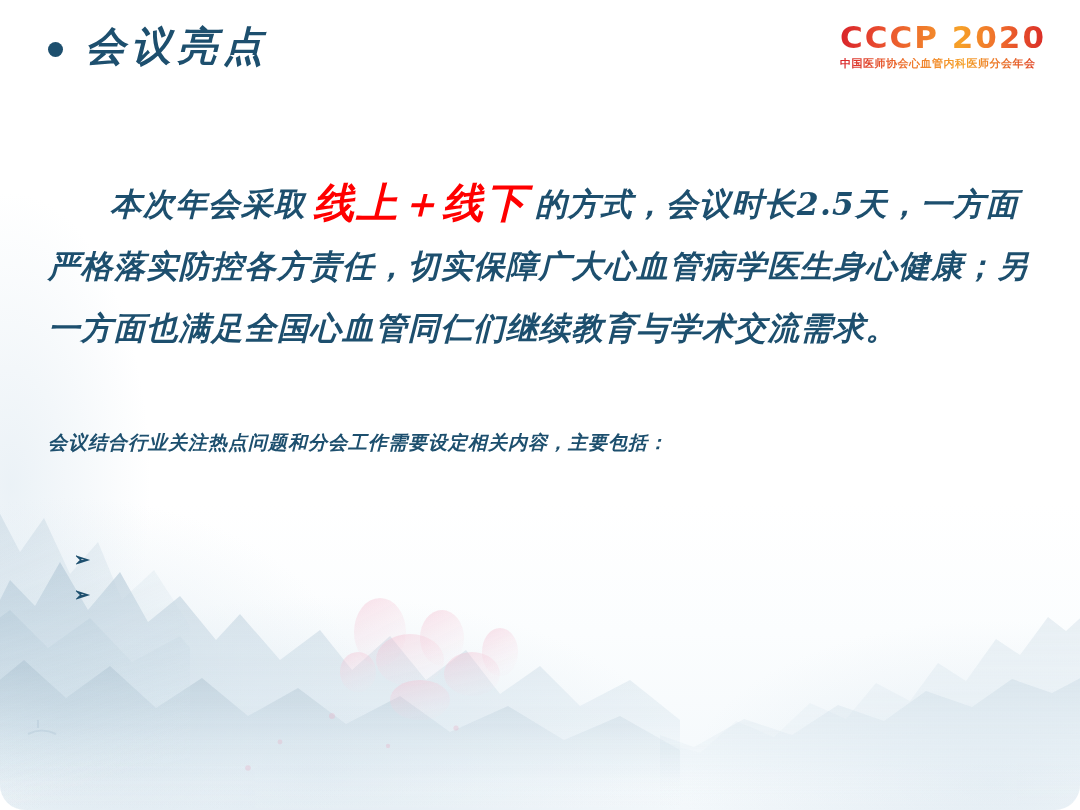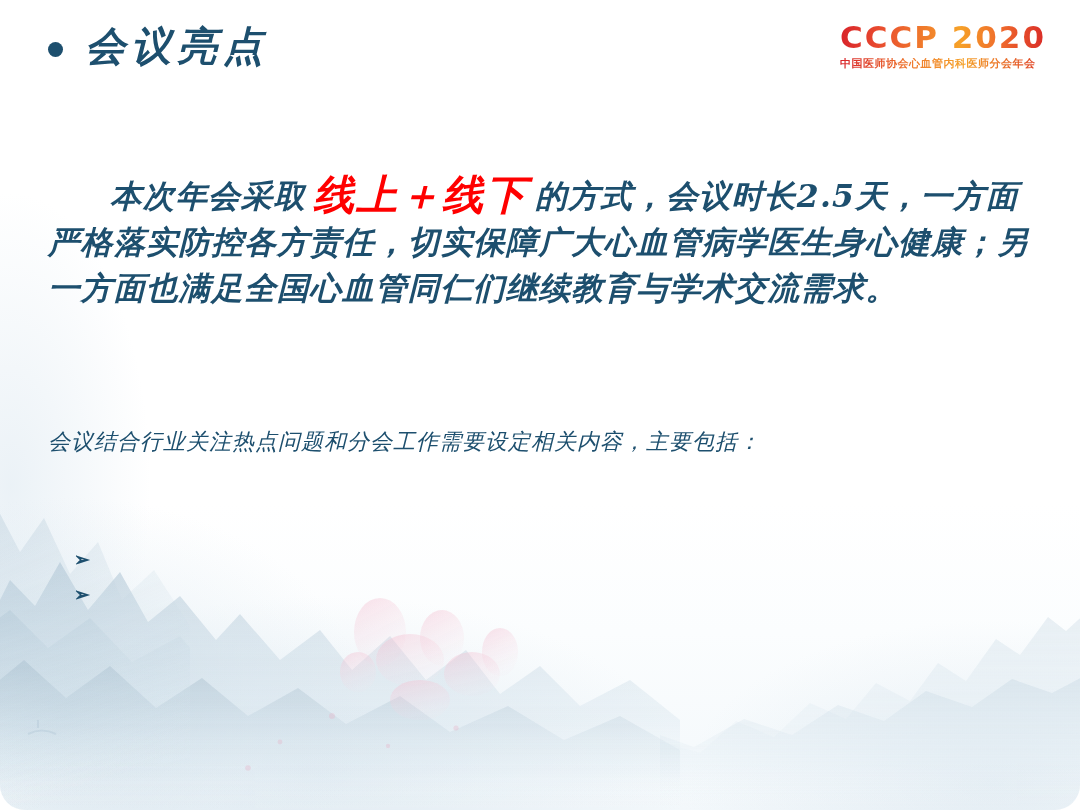--- a/index.html
+++ b/index.html
@@ -98,42 +98,42 @@
   
   .para-main {
     position: absolute;
     left: 48px;
     top: 172px;
     width: 990px;
     font-family: "DejaVu Serif", "Liberation Serif", serif;
     font-style: italic;
     font-weight: 700;
     font-size: 31.5px;
-    line-height: 46px;
+    line-height: 62px;
     color: #1d4f6e;
     letter-spacing: 1.2px;
     text-indent: 62px;
   }
   .hl {
     color: #ff0000;
     font-size: 41px;
     letter-spacing: 2px;
     padding: 0 7px;
     vertical-align: -2px;
   }
 
   .para-second {
     position: absolute;
     left: 48px;
     top: 418px;
     width: 990px;
     font-family: "DejaVu Serif", "Liberation Serif", serif;
     font-style: italic;
-    font-weight: 400;
-    font-size: 22px;
+    font-weight: 700;
+    font-size: 19px;
     line-height: 48px;
     color: #1d4f6e;
     letter-spacing: 1px;
   }
 
   
   .bullet-list {
     position: absolute;
     left: 74px;
     top: 550px;

